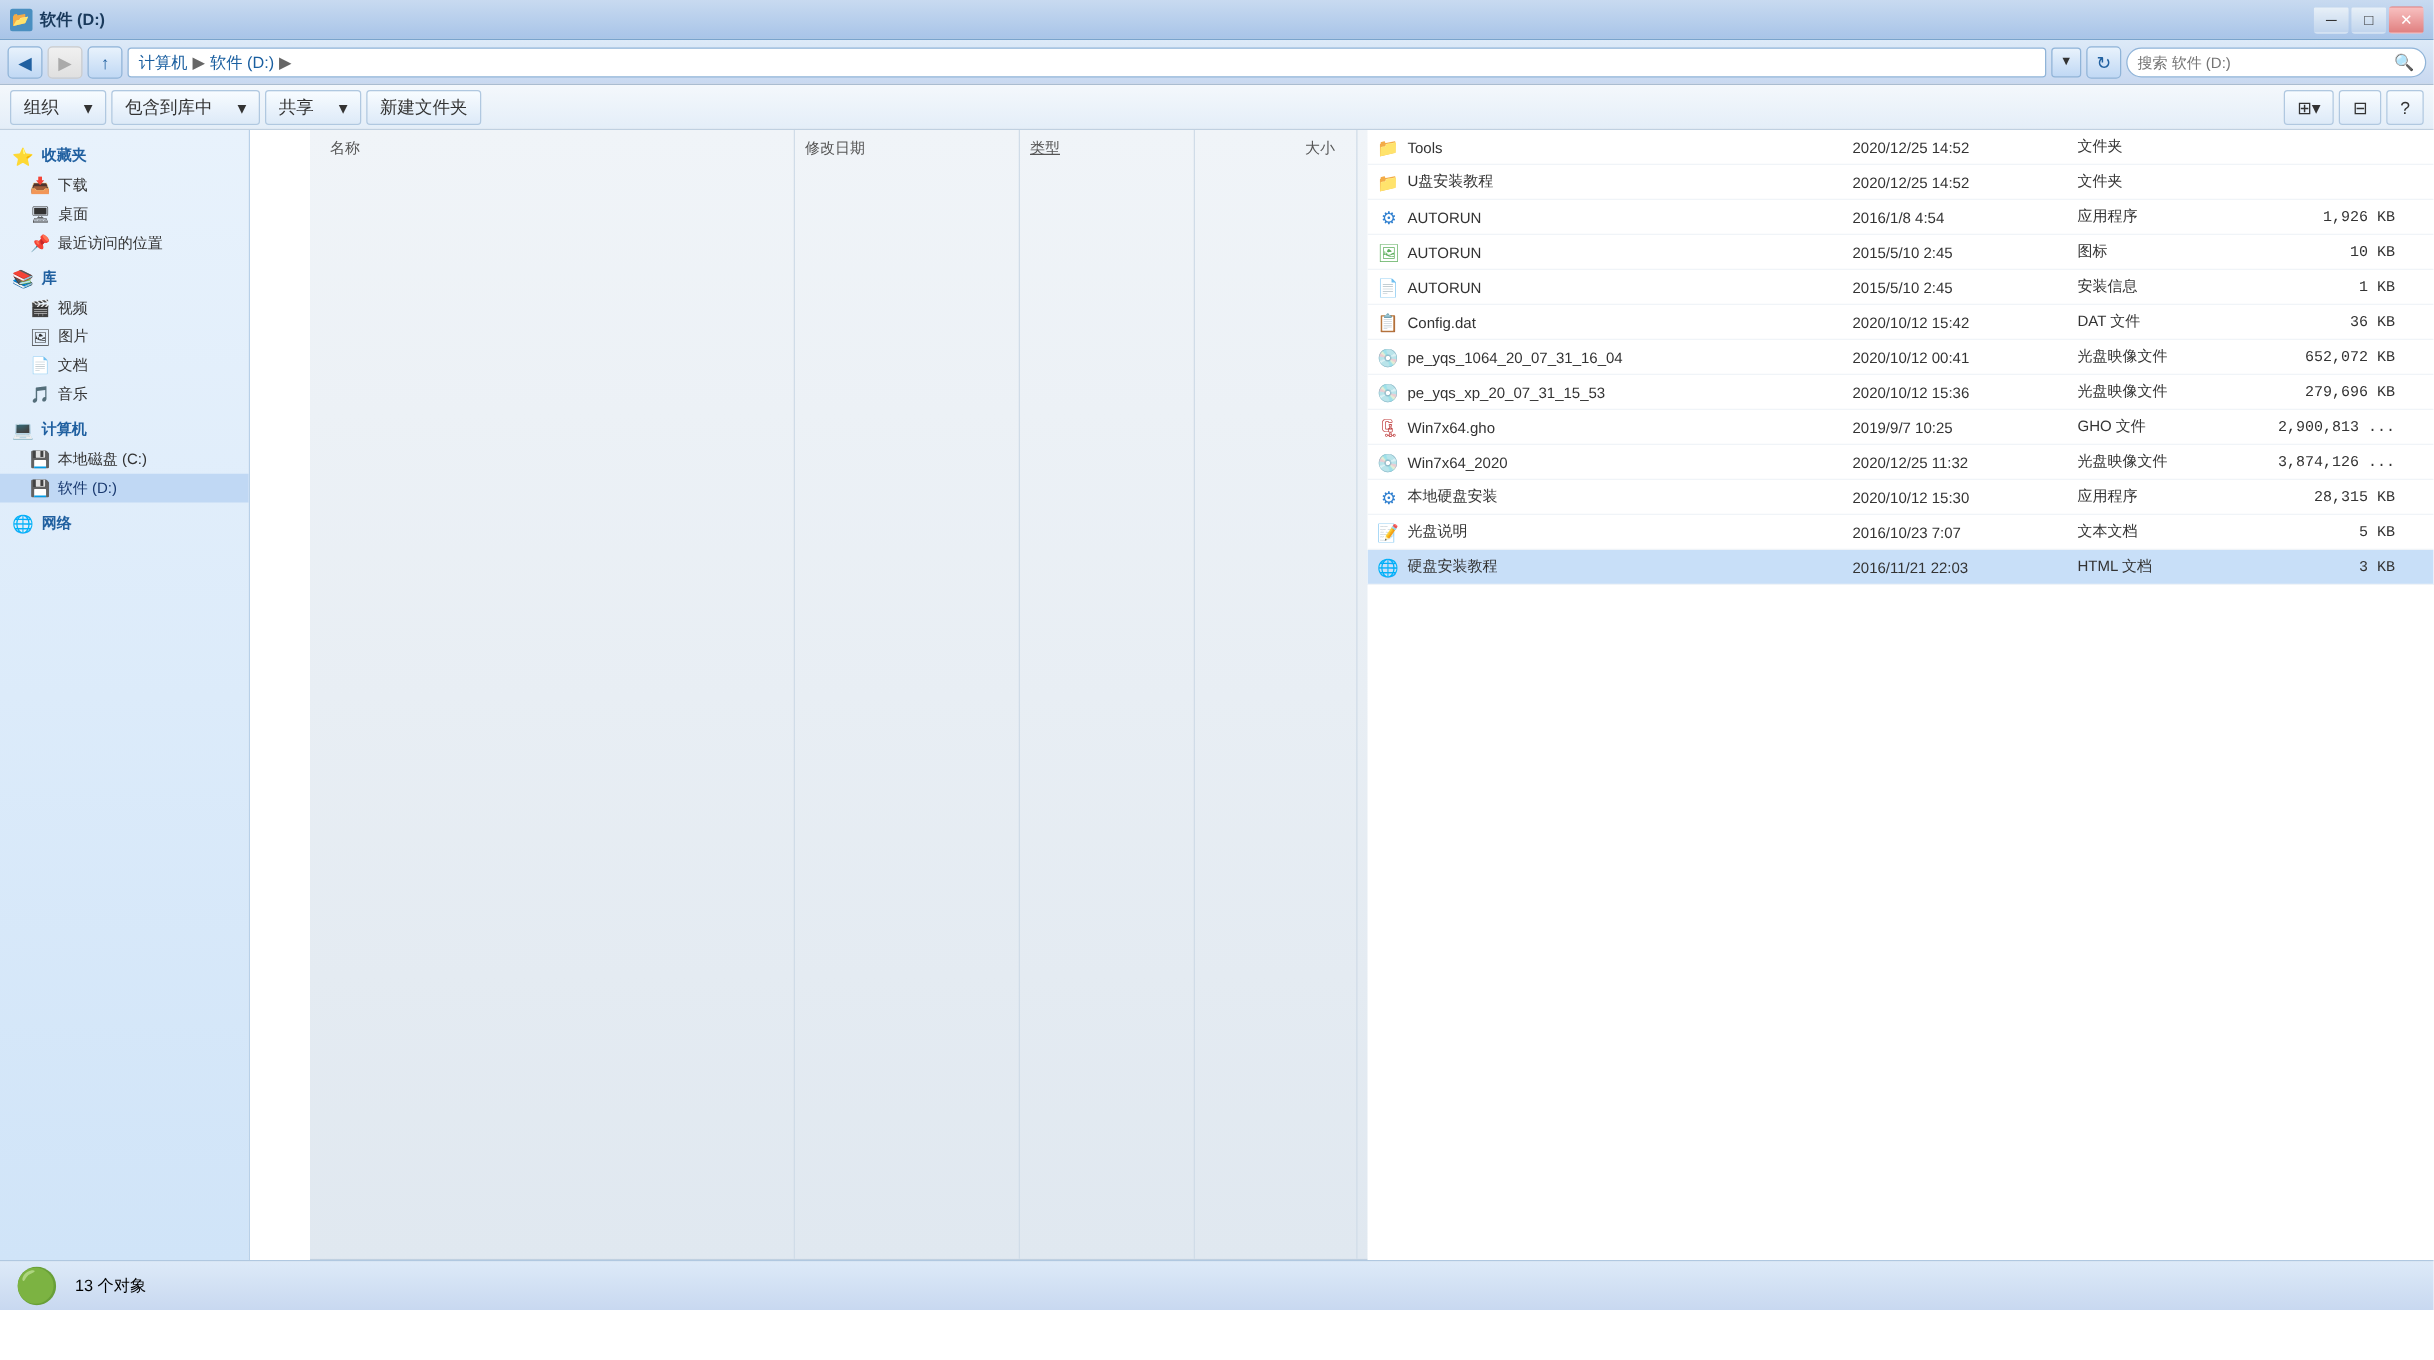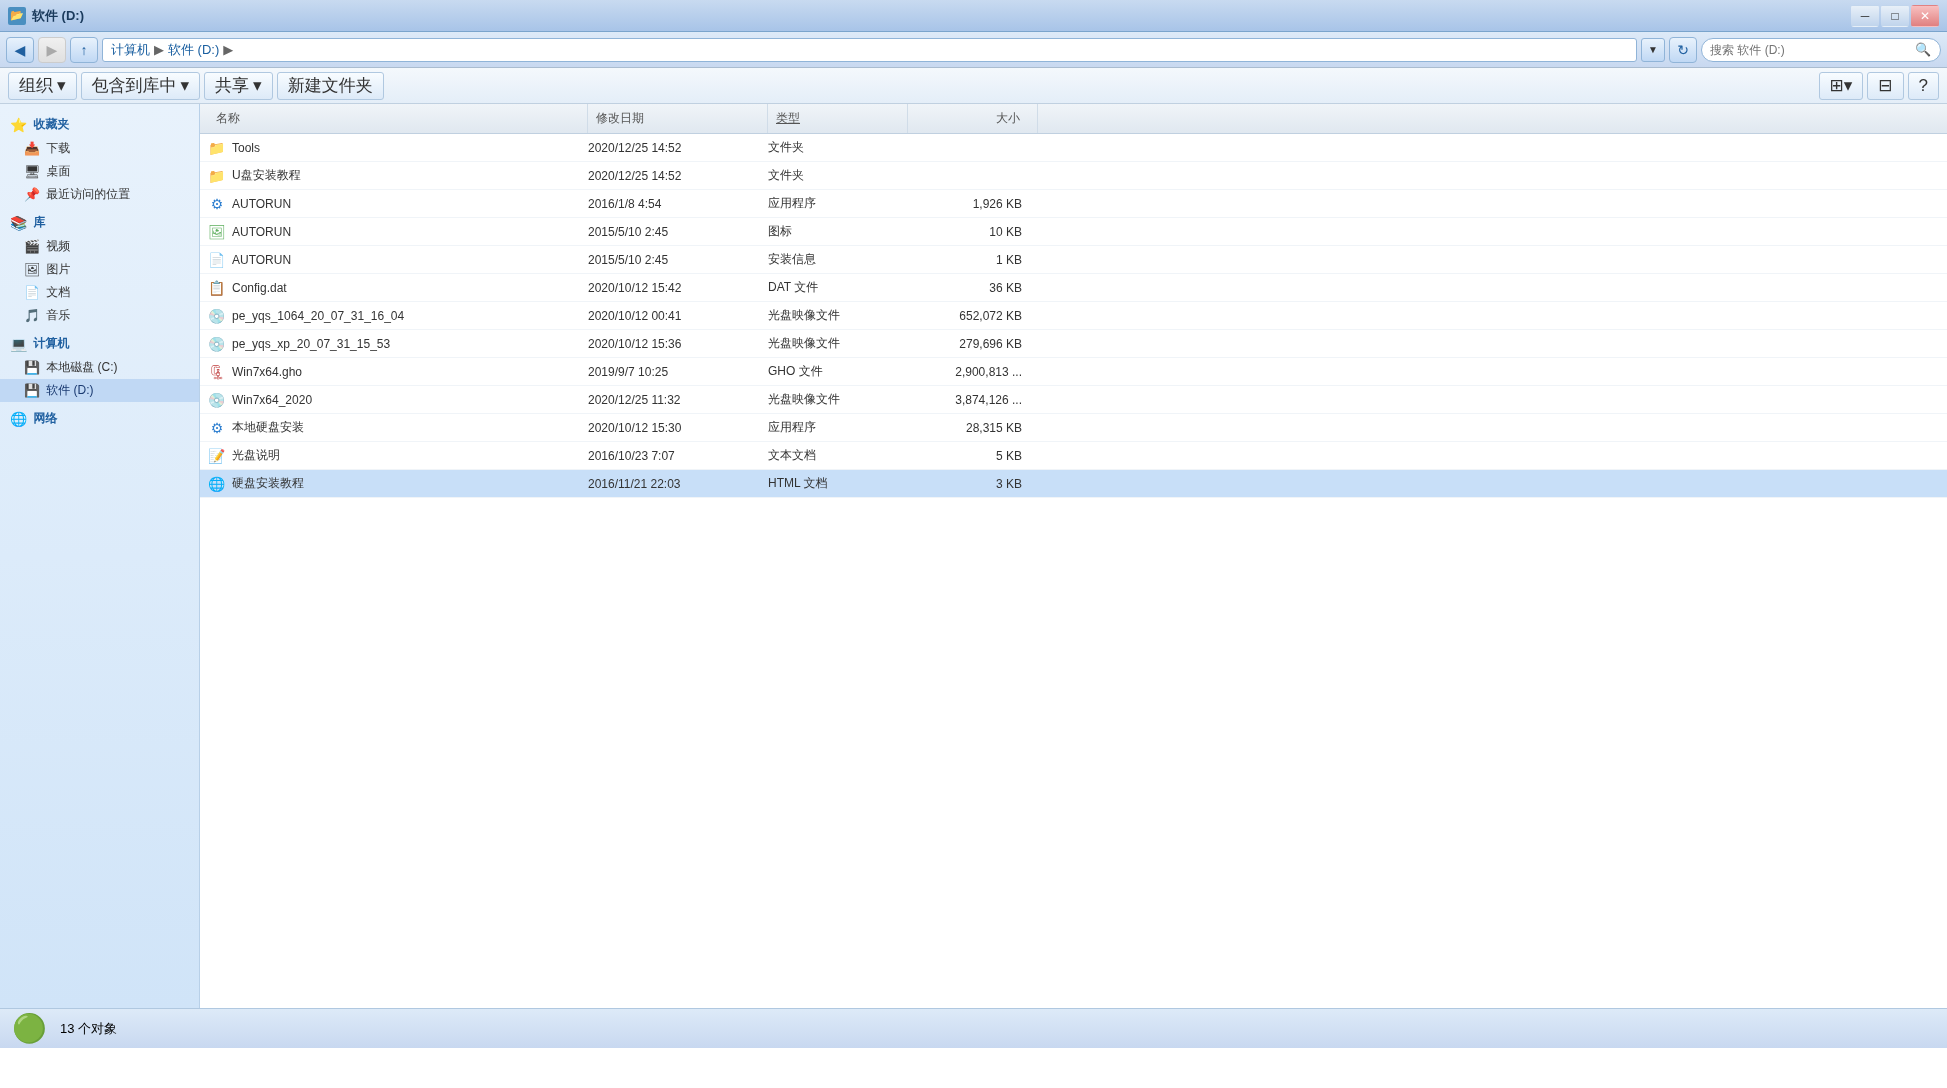--- a/index.html
+++ b/index.html
@@ -160,22 +160,22 @@
     }
     .toolbar-btn {
       height: 28px;
       padding: 0 10px;
       background: linear-gradient(to bottom, #f8fcff, #ddeaf8);
       border: 1px solid #b0c8e0;
       border-radius: 3px;
       cursor: pointer;
       display: flex;
       align-items: center;
-      gap: 4px;
-      font-size: 17px;
+      gap: 20px;
+      font-size: 14px;
       color: #333;
     }
     .toolbar-right { margin-left: auto; display: flex; align-items: center; gap: 4px; }
 
     
     .main {
       display: flex;
       height: calc(1088px - 32px - 36px - 36px - 40px - 40px);
     }
 
@@ -212,22 +212,23 @@
       gap: 6px;
       white-space: nowrap;
     }
     .sidebar-item.active { background: #c0d8f4; color: #1a3a70; }
     .sidebar-item-icon { font-size: 13px; }
 
     
     .filelist-area {
       flex: 1;
       display: flex;
-      flex-direction: column;
+      flex-direction: row;
       background: #fff;
+      margin-left: 48px;
     }
     .filelist-header {
       display: flex;
       background: linear-gradient(to bottom, #f0f4f8, #e0e8f0);
       border-bottom: 1px solid #c0d0e0;
       padding: 0 8px;
     }
     .col-header {
       padding: 6px 8px;
       font-size: 12px;
@@ -259,21 +260,21 @@
       color: #333;
       display: flex;
       align-items: center;
       gap: 6px;
       white-space: nowrap;
       overflow: hidden;
     }
     .file-cell.name { width: 380px; }
     .file-cell.date { width: 180px; text-align: center; }
     .file-cell.type { width: 140px; }
-    .file-cell.size { width: 130px; text-align: center; justify-content: flex-end; padding-right: 16px; }
+    .file-cell.size { width: 130px; text-align: center; justify-content: flex-end; padding-right: 16px; font-family: Liberation Mono, monospace; }
 
     .file-icon {
       width: 18px;
       height: 18px;
       display: flex;
       align-items: center;
       justify-content: center;
       flex-shrink: 0;
       font-size: 14px;
     }

